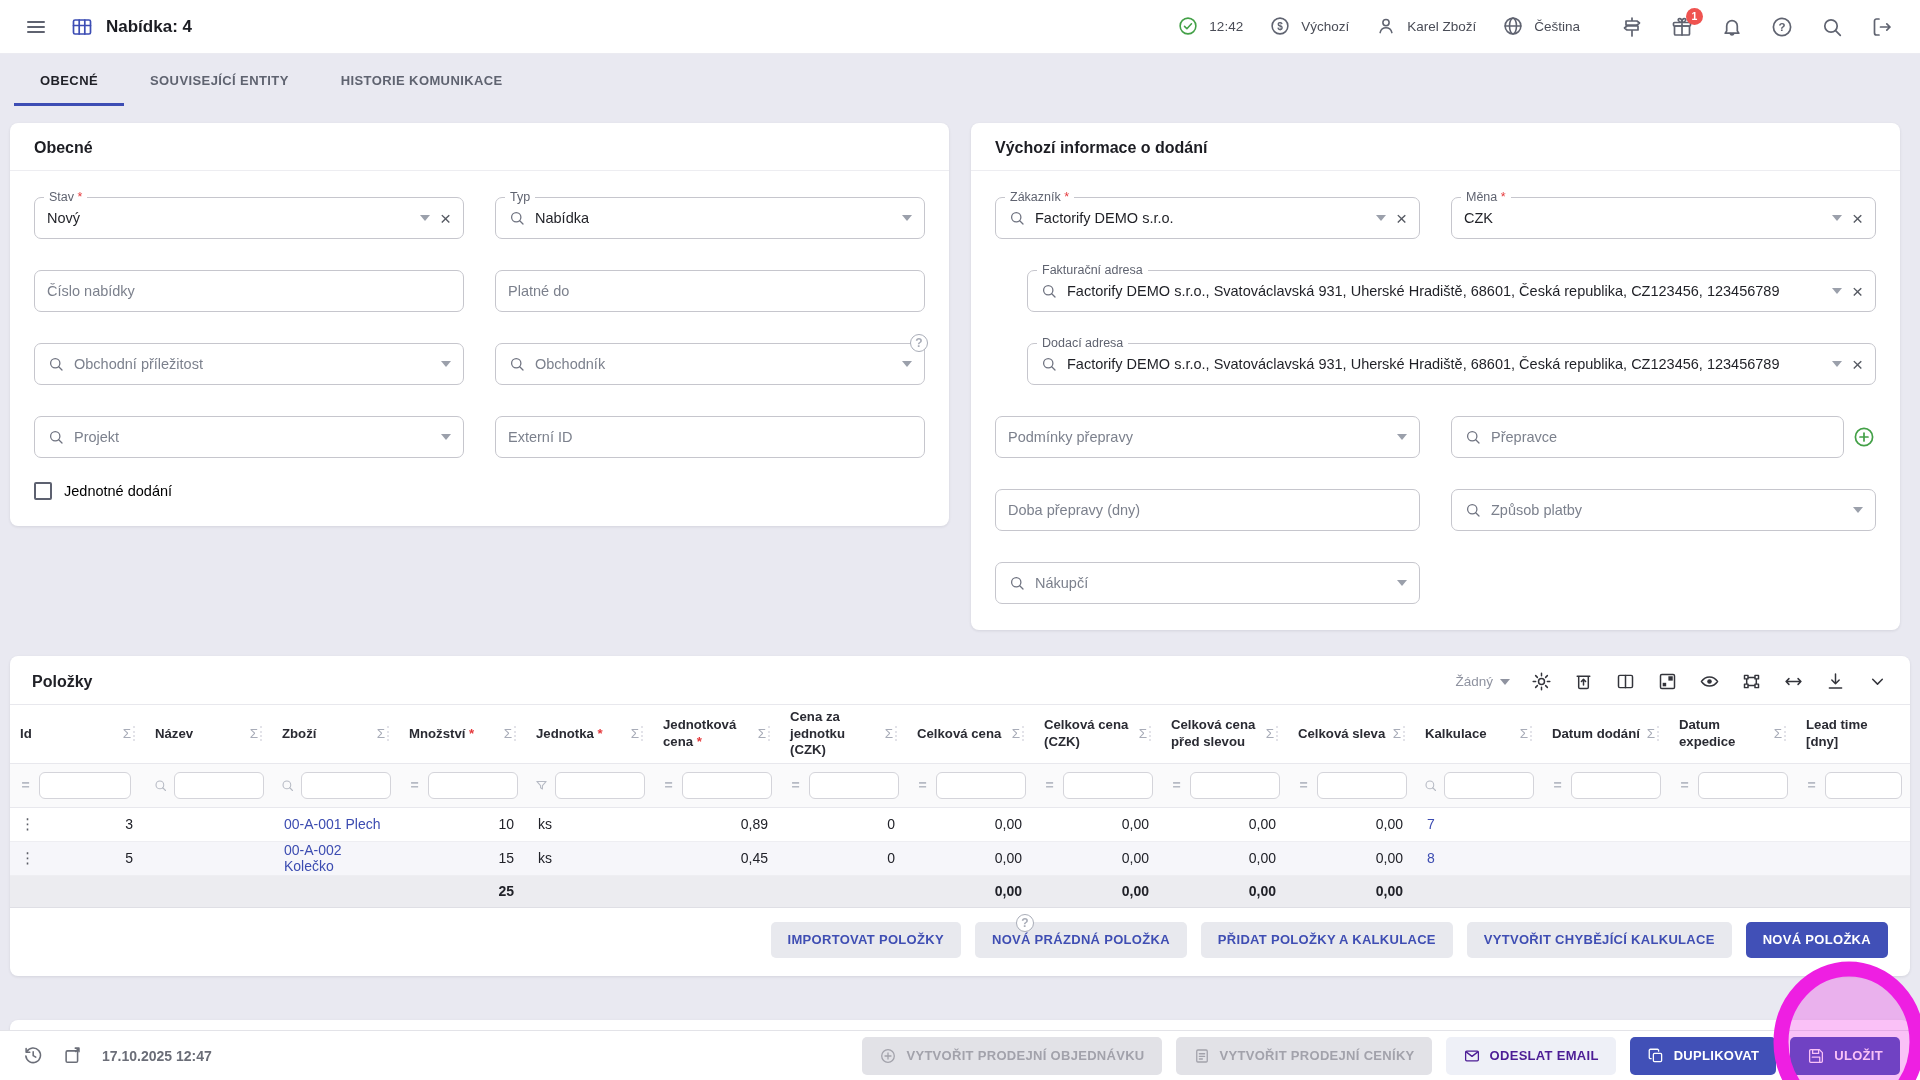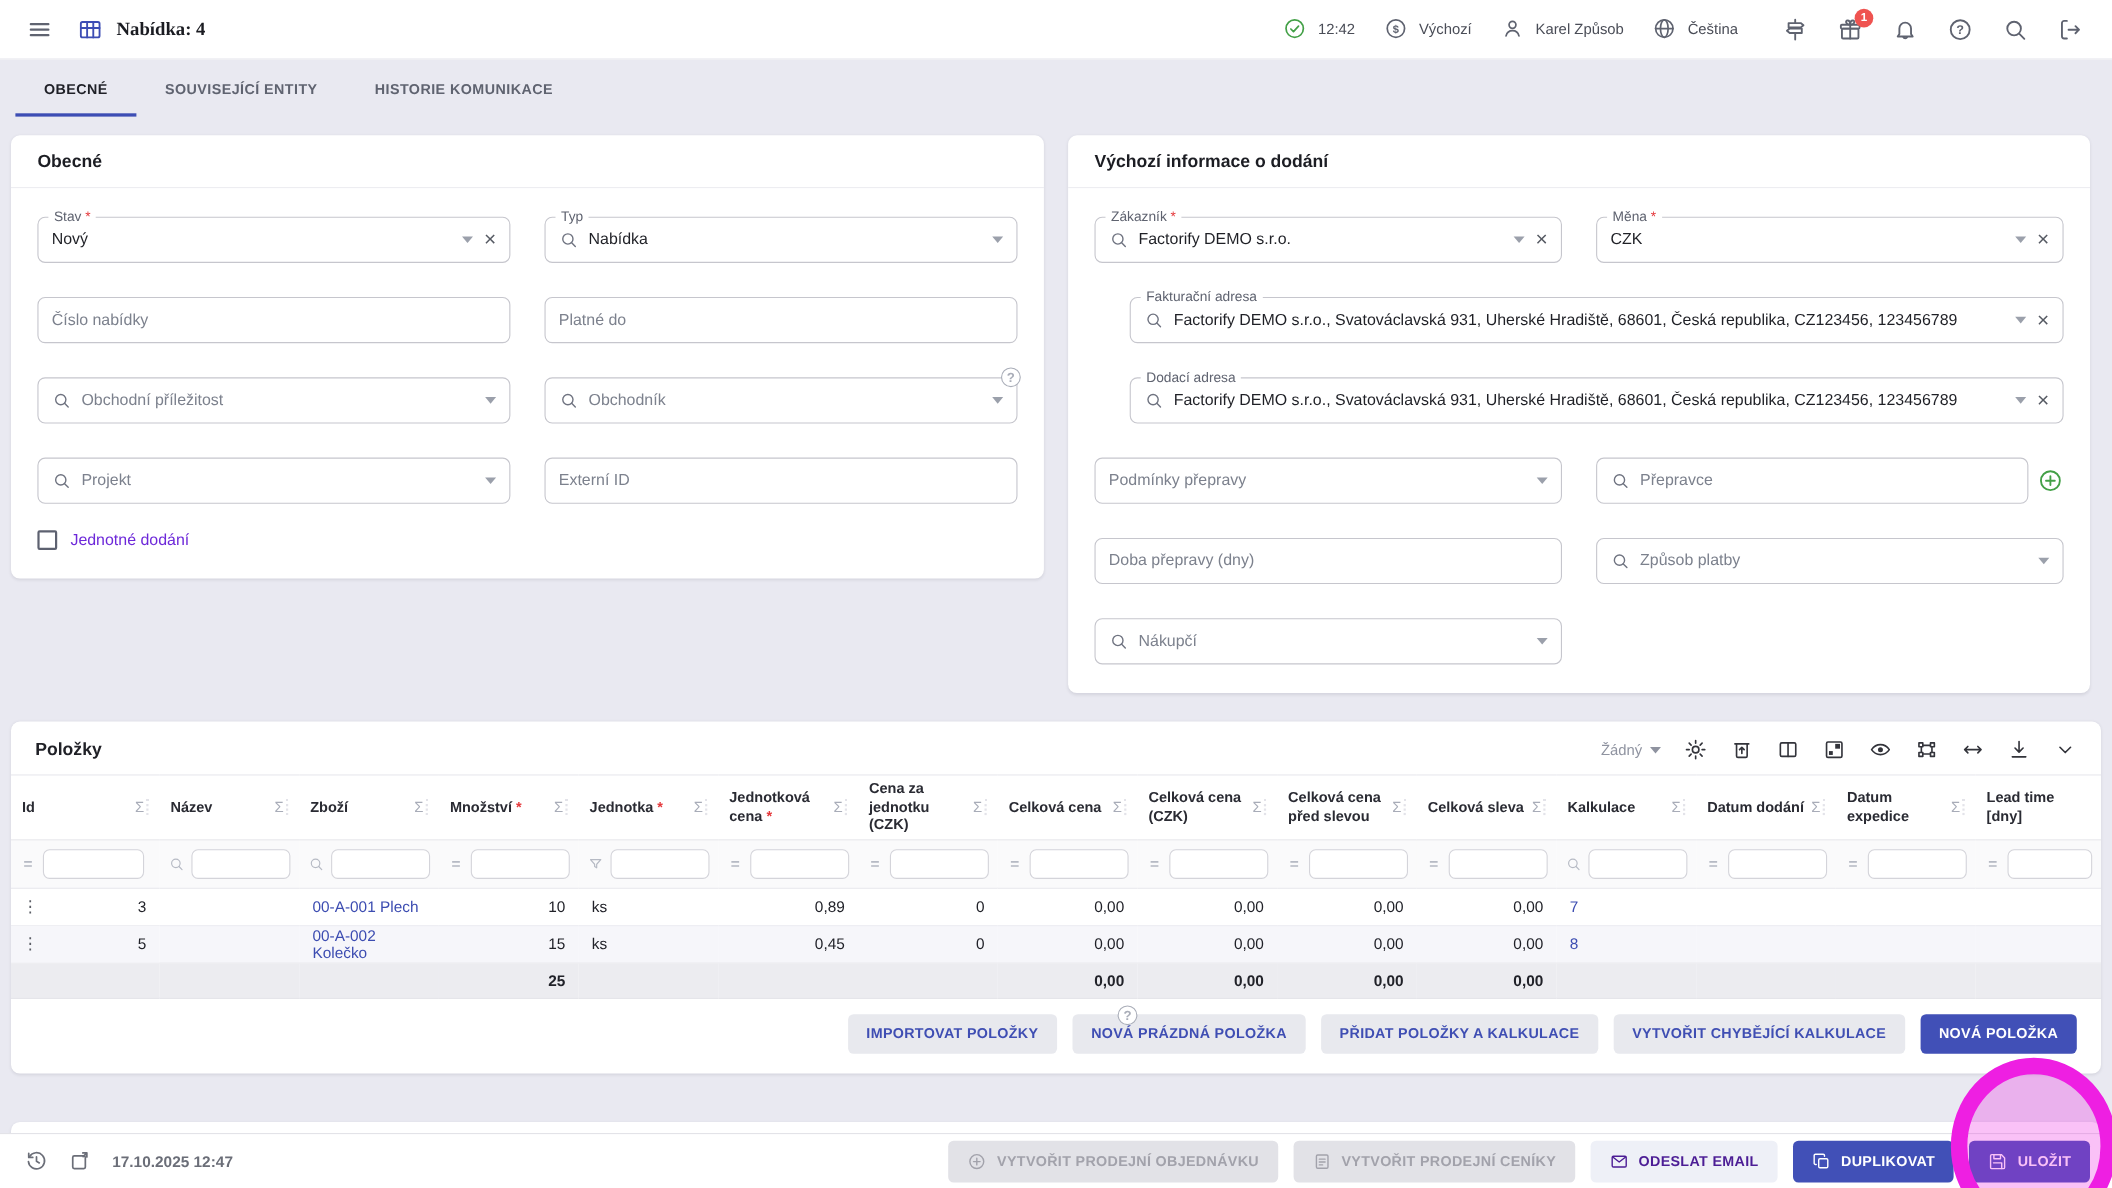--- a/index.html
+++ b/index.html
@@ -3,21 +3,21 @@
 <meta charset="utf-8">
 <style>
   * { box-sizing: border-box; margin: 0; padding: 0; }
   html,body { width:1920px; height:1080px; overflow:hidden; }
   body { font-family:"Liberation Sans", sans-serif; background:#e9e9f1; color:#202127; position:relative; }
   svg { display:block; }
   .ic { stroke:currentColor; fill:none; stroke-width:1.7; stroke-linecap:round; stroke-linejoin:round; }
 
   
   .topbar { height:54px; background:#fff; display:flex; align-items:center; justify-content:space-between; padding:0 26px 0 24px; border-bottom:1px solid #ebebf1; }
-  .tb-left { display:flex; align-items:center; gap:22px;font-family:Liberation Serif, serif; }
+  .tb-left { display:flex; align-items:center; gap:22px; }
   .tb-title { display:flex; align-items:center; gap:12px; font-size:17px; font-weight:bold; color:#1b1c22; }
   .tb-right { display:flex; align-items:center; gap:26px; color:#5f6370; }
   .tb-chip { display:flex; align-items:center; gap:8px; font-size:13.5px; color:#4a4d57; }
   .iconbtn { width:24px; height:24px; color:#5f6370; cursor:pointer; position:relative; }
   .badge { position:absolute; top:-7px; right:-9px; min-width:17px; height:17px; border-radius:9px; background:#ef5350; color:#fff; font-size:10.5px; font-weight:bold; display:flex; align-items:center; justify-content:center; padding:0 4px; }
 
   
   .tabs { height:52px; display:flex; align-items:stretch; padding-left:14px; }
   .tab { display:flex; align-items:center; padding:0 26px; font-size:13px; font-weight:bold; letter-spacing:.4px; color:#5f6370; position:relative; cursor:pointer; }
   .tab.active { color:#1f2027; }
@@ -41,21 +41,21 @@
   .ph { font-size:14.5px; color:#7c818d; white-space:nowrap; }
   .tail { margin-left:auto; display:flex; align-items:center; gap:10px; }
   .caret { width:0; height:0; border-left:5px solid transparent; border-right:5px solid transparent; border-top:6px solid #9ba0ab; }
   .clear { font-size:19px; color:#565a63; line-height:1; cursor:pointer; }
   .span2 { grid-column:1 / -1;margin-left:32px; }
   .qcircle { width:18px; height:18px; border:1.5px solid #a9adb8; border-radius:50%; color:#a9adb8; font-size:12px; font-weight:bold; display:flex; align-items:center; justify-content:center; background:#fff; }
   .fieldhelp { position:absolute; top:-10px; right:-4px; z-index:2; }
   .addcircle { color:#43a047; width:24px; height:24px; cursor:pointer; }
   .checkrow { margin-top:24px; display:flex; align-items:center; gap:12px; padding:0 24px 26px; }
   .checkbox { width:18px; height:18px; border:2px solid #5d6170; border-radius:2px; background:#fff; cursor:pointer; }
-  .checklabel { font-size:14.5px; color:#6d28d9; }
+  .checklabel { font-size:14.5px; color:#000000; }
 
   
   .card-items { margin-top:26px; width:1900px; position:relative; }
   .items-head { display:flex; align-items:center; justify-content:space-between; padding:15px 22px 12px; }
   .items-title { font-size:16px; font-weight:bold; }
   .items-tools { display:flex; gap:21px; color:#33343b; }
   .groupby { display:flex; align-items:center; gap:7px; font-size:13.5px; color:#8f93a0; cursor:pointer; }
   .groupby .caret { border-top-color:#8f93a0; }
   .toolic { width:21px; height:21px; cursor:pointer; }
 
@@ -144,21 +144,21 @@
       </span>
       <span>Výchozí</span>
     </span>
     <span class="tb-chip">
       <span class="iconbtn">
         <svg class="ic" viewBox="0 0 24 24" width="22" height="22">
             <circle cx="12" cy="8.3" r="3.4"></circle>
             <path d="M5.6 19.2c.9-3.5 3.4-5.2 6.4-5.2s5.5 1.7 6.4 5.2"></path>
           </svg>
       </span>
-      <span>Karel Způsob</span>
+      <span>Karel Zboží</span>
     </span>
     <span class="tb-chip">
       <span class="iconbtn">
         <svg class="ic" viewBox="0 0 24 24" width="22" height="22">
             <circle cx="12" cy="12" r="8.6"></circle>
             <ellipse cx="12" cy="12" rx="3.8" ry="8.6"></ellipse>
             <path d="M3.4 12h17.2"></path>
           </svg>
       </span>
       <span>Čeština</span>

